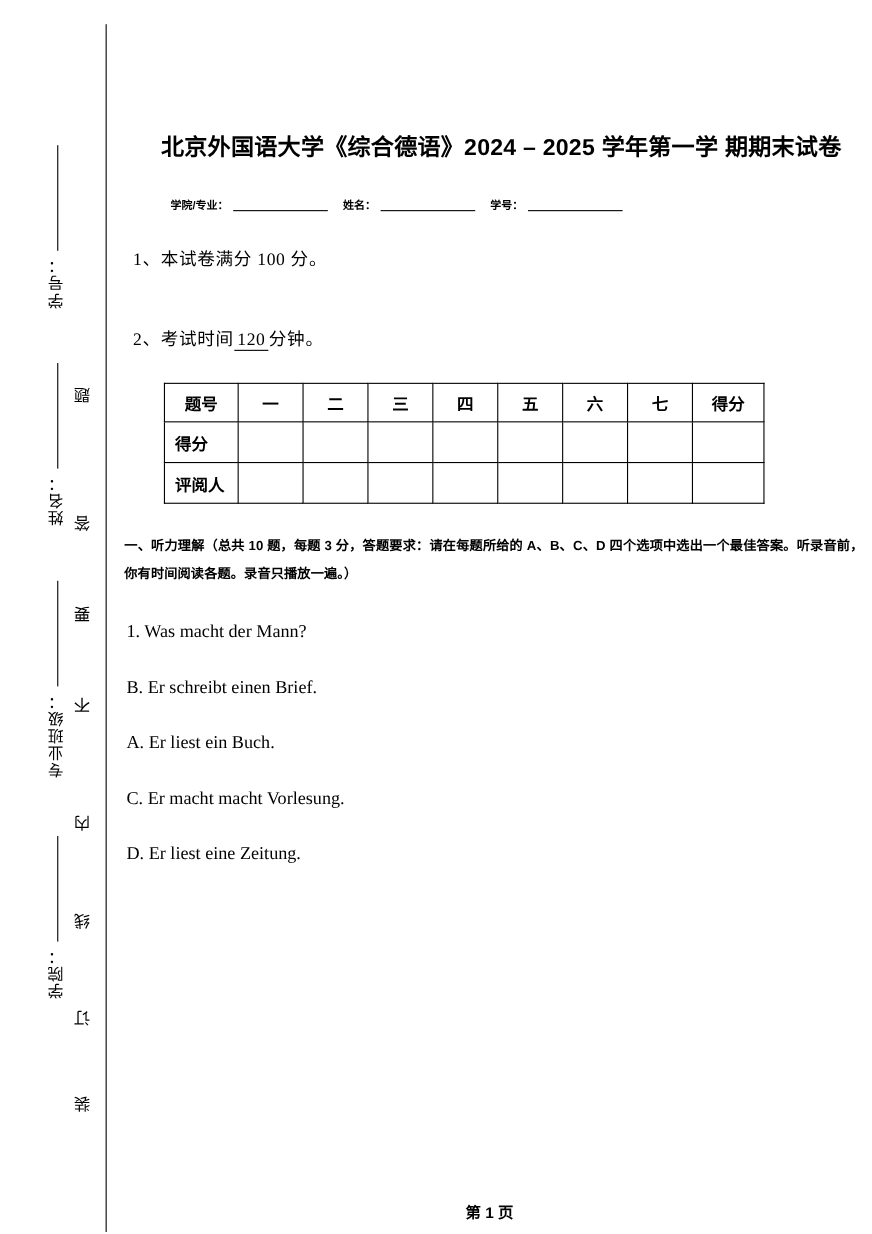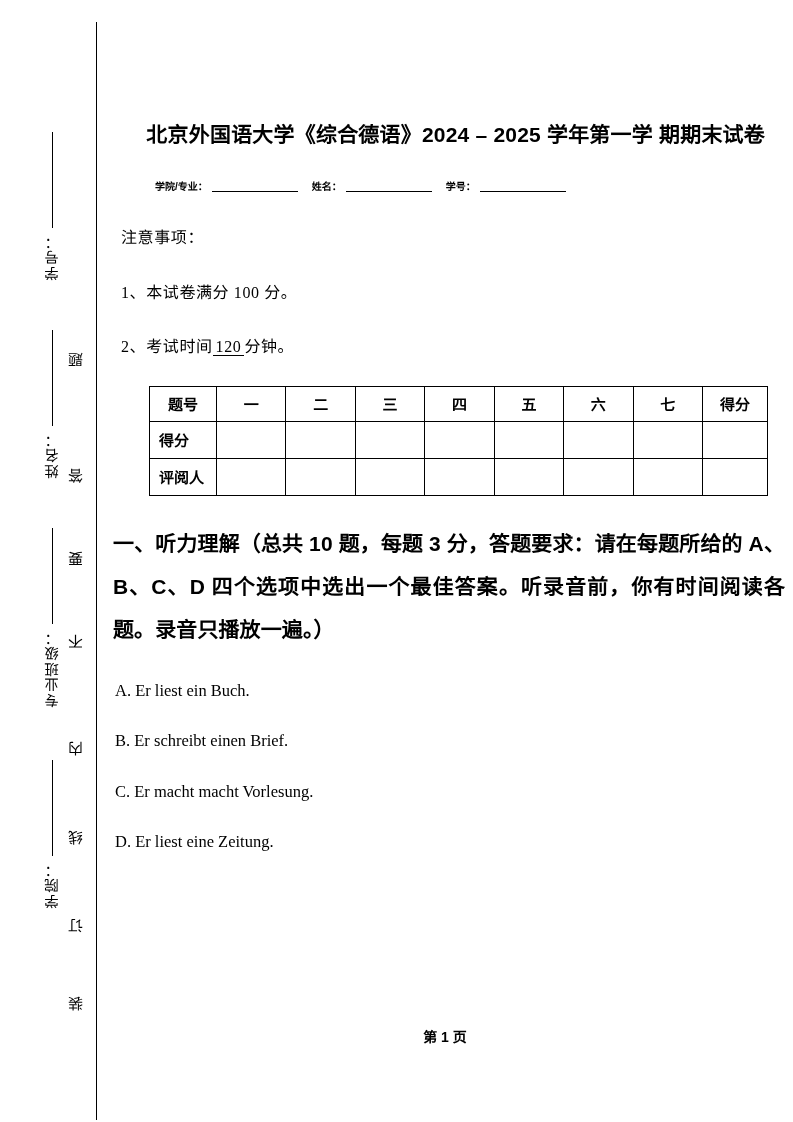--- a/index.html
+++ b/index.html
@@ -110,31 +110,31 @@
 
   .note-line {
     margin: 0;
     padding: 0 20px 0 24px;
     font-size: 16px;
     line-height: 1.35;
     letter-spacing: 0.6px;
   }
   #notes-heading { margin-top: 34px; }
   #note-1 { margin-top: 33px; }
-  #note-2 { margin-top: 33px; font-family: Liberation Serif, serif; }
+  #note-2 { margin-top: 51px; font-family: Liberation Serif, serif; }
   .ul-val {
     border-bottom: 1.2px solid #000;
     padding: 0 3px;
   }
 
   
   #score-table {
     margin: 28px 0 0 52px;
     border-collapse: collapse;
-    width: 619px;
+    width: 546px;
     table-layout: fixed;
   }
   #score-table td {
     border: 1.3px solid #000;
     font-family: "Liberation Sans", "DejaVu Sans", sans-serif;
     font-size: 15px;
     font-weight: bold;
     text-align: center;
     height: 36px;
     padding: 0;
@@ -146,40 +146,40 @@
     padding-left: 9px;
   }
   #score-table tr:first-child .rowhead { text-align: center; padding-left: 0; }
   #score-table .lastcol { width: 64px; }
 
   
   #section-heading {
     margin: 26px 0 0 0;
     padding: 0 8px 0 16px;
     font-family: "Liberation Sans", "DejaVu Sans", sans-serif;
-    font-size: 21px;
+    font-size: 12px;
     font-weight: bold;
     line-height: 2.05;
     text-align: justify;
     letter-spacing: 0.1px;
   }
 
   .qline {
     margin: 0;
     padding: 0 20px 0 18px;
     font-size: 16.5px;
     line-height: 1.3;
   }
   #question-1 { margin-top: 30px; }
   .opt { margin-top: 29px; }
 
   #page-footer {
     position: absolute;
     left: 0;
-    top: 1026px;
+    top: 1091px;
     width: 696px;
     text-align: center;
     font-family: "Liberation Sans", "DejaVu Sans", sans-serif;
     font-size: 14px;
     font-weight: bold;
   }
 </style>
 </head>
 <body>
 
@@ -222,21 +222,20 @@
 
   <h1 id="exam-title">
     <span>北京外国语大学《综合德语》2024 – 2025 学年第一学</span>
     <span>期期末试卷</span>
   </h1>
 
   <div id="info-line">
     <span class="fld">学院/专业：</span><span class="blank"></span><span class="fld">姓名：</span><span class="blank"></span><span class="fld">学号：</span><span class="blank"></span>
   </div>
 
-  <p class="note-line" id="notes-heading">注意事项：</p>
   <p class="note-line" id="note-1">1、本试卷满分 100 分。</p>
   <p class="note-line" id="note-2"><span>2、考试时间</span><span class="ul-val">120</span><span>分钟。</span></p>
 
   <table id="score-table">
     <tbody>
       <tr>
         <td class="rowhead">题号</td>
         <td>一</td>
         <td>二</td>
         <td>三</td>
@@ -266,20 +265,21 @@
         <td></td>
         <td></td>
         <td></td>
         <td class="lastcol"></td>
       </tr>
     </tbody>
   </table>
 
   <p id="section-heading">一、听力理解（总共 10 题，每题 3 分，答题要求：请在每题所给的 A、B、C、D 四个选项中选出一个最佳答案。听录音前，你有时间阅读各题。录音只播放一遍。）</p>
 
+  <p class="qline" id="question-1">1. Was macht der Mann?</p>
+  <p class="qline opt">B. Er schreibt einen Brief.</p>
   <p class="qline opt">A. Er liest ein Buch.</p>
-  <p class="qline opt">B. Er schreibt einen Brief.</p>
   <p class="qline opt">C. Er macht macht Vorlesung.</p>
   <p class="qline opt">D. Er liest eine Zeitung.</p>
 
   <div id="page-footer">第 1 页</div>
 
 </div>
 
 </body></html>

